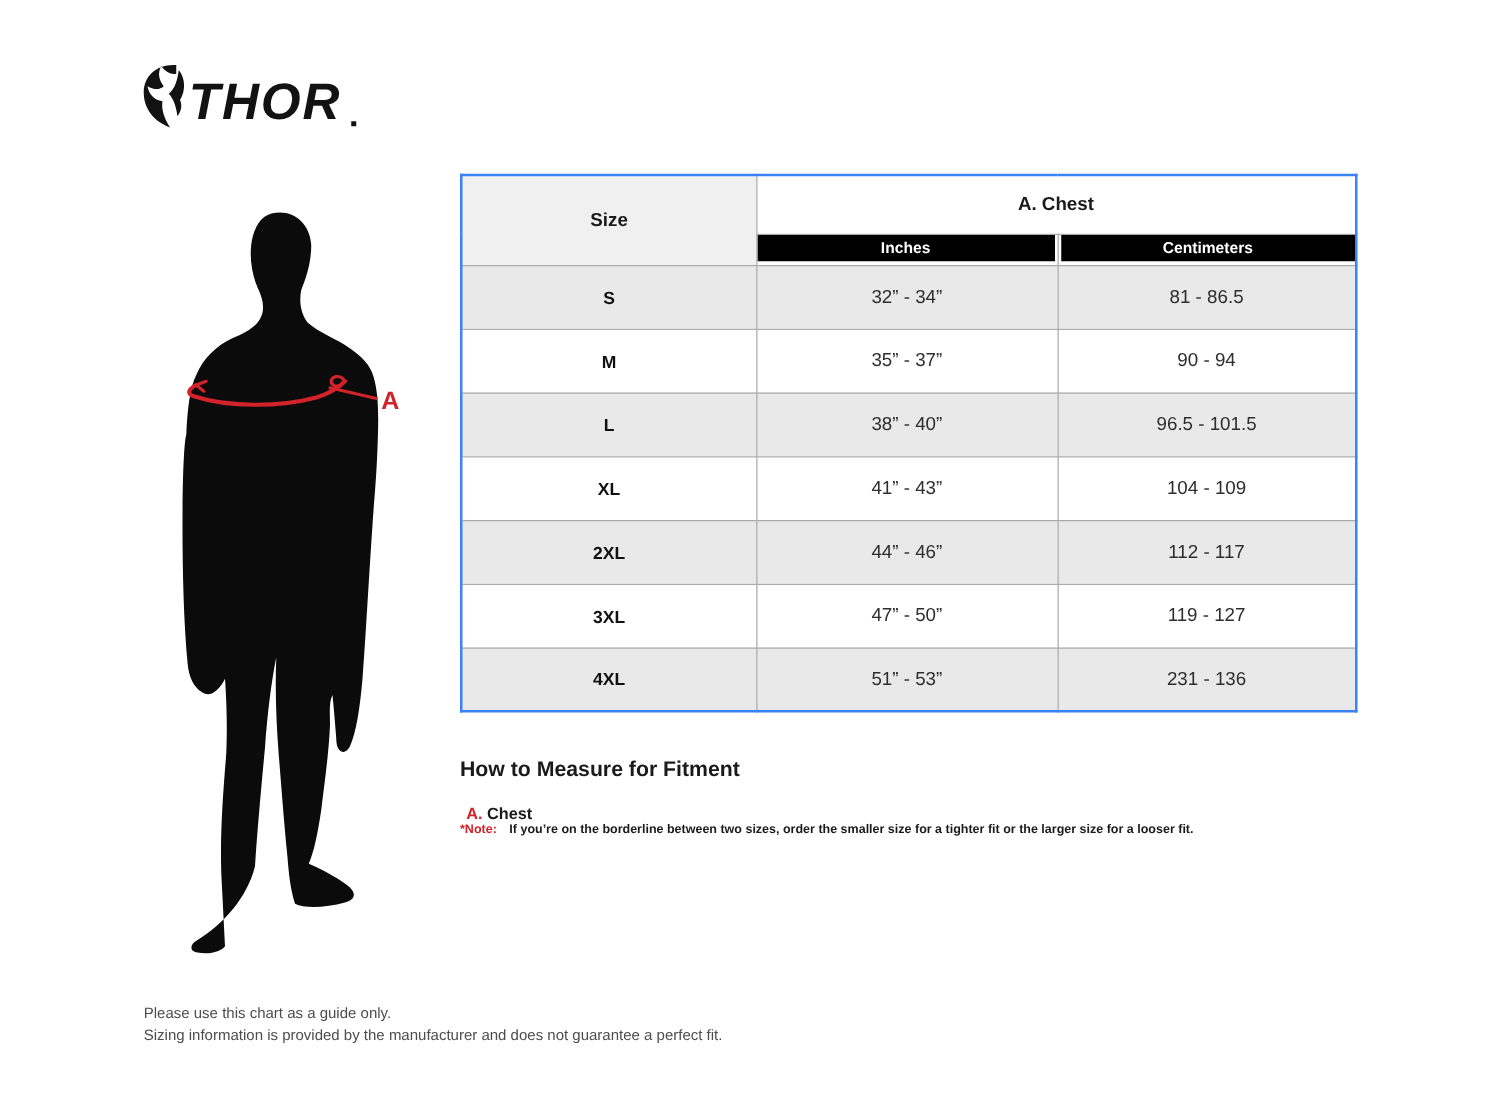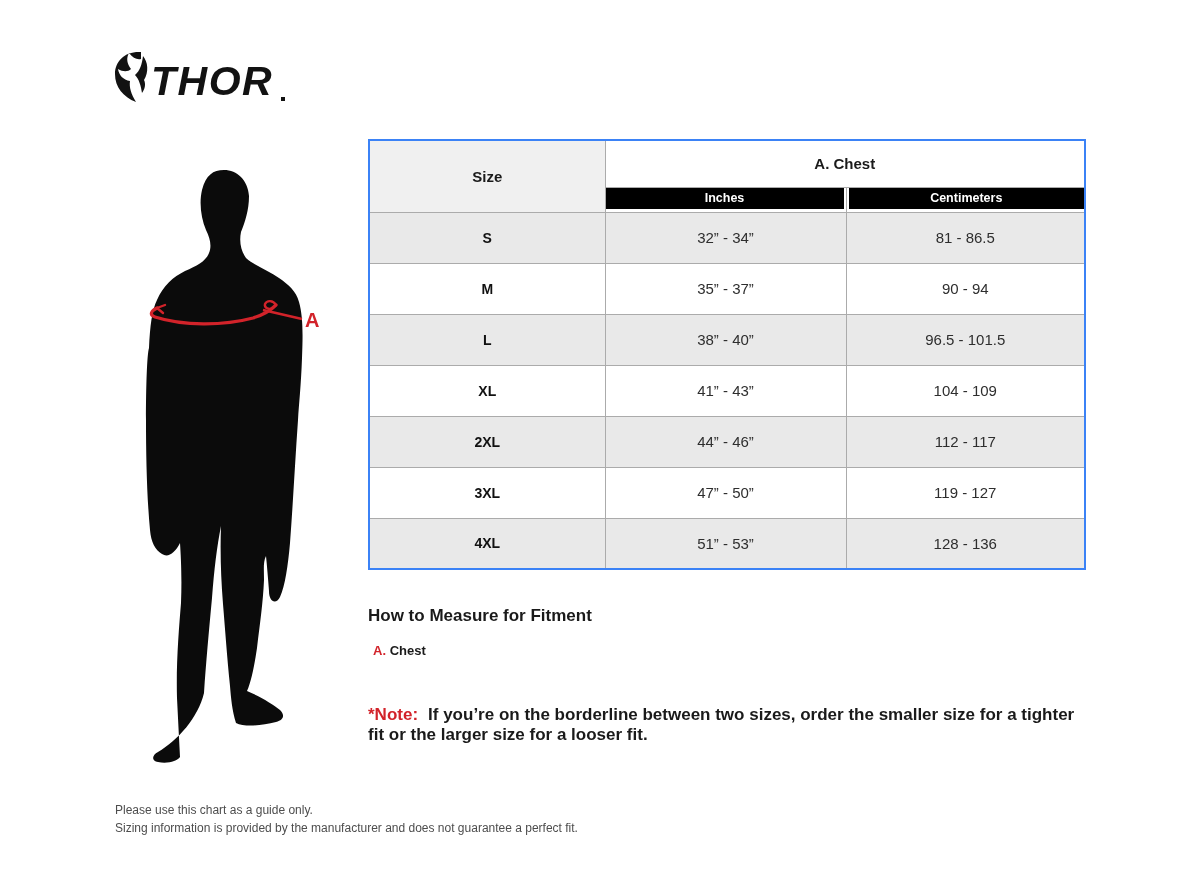--- a/index.html
+++ b/index.html
@@ -64,21 +64,21 @@
   }
   .measure-item { margin-top: 17px; padding-left: 5px; }
   .measure-name { font-size: 13px; font-weight: bold; color: #1a1a1a; }
   .measure-key  { color: #d2232a; }
   .measure-desc {
     margin-top: 3px; max-width: 358px;
     font-size: 12px; line-height: 1.55; color: #222;
   }
 
   
-  .note { margin-top: 47px; font-size: 17px; font-weight: bold; color: #1a1a1a; }
+  .note { font-size: 10px; font-weight: bold; color: #1a1a1a; }
   .note-label { color: #d2232a; margin-right: 10px; }
 
   
   .footer {
     position: absolute; left: 115px; top: 801px;
     font-size: 12px; line-height: 1.5; color: #4d4d4d;
   }
 </style>
 </head>
 <body>
@@ -198,21 +198,21 @@
         <td>112 - 117</td>
       </tr>
       <tr>
         <th class="row-size">3XL</th>
         <td>47” - 50”</td>
         <td>119 - 127</td>
       </tr>
       <tr>
         <th class="row-size">4XL</th>
         <td>51” - 53”</td>
-        <td>128 - 136</td>
+        <td>231 - 136</td>
       </tr>
     </tbody>
   </table>
 
   <div class="how-title">How to Measure for Fitment</div>
 
   <div class="measure-item">
     <div class="measure-name">
       <span class="measure-key">A.</span>
       <span>Chest</span>

